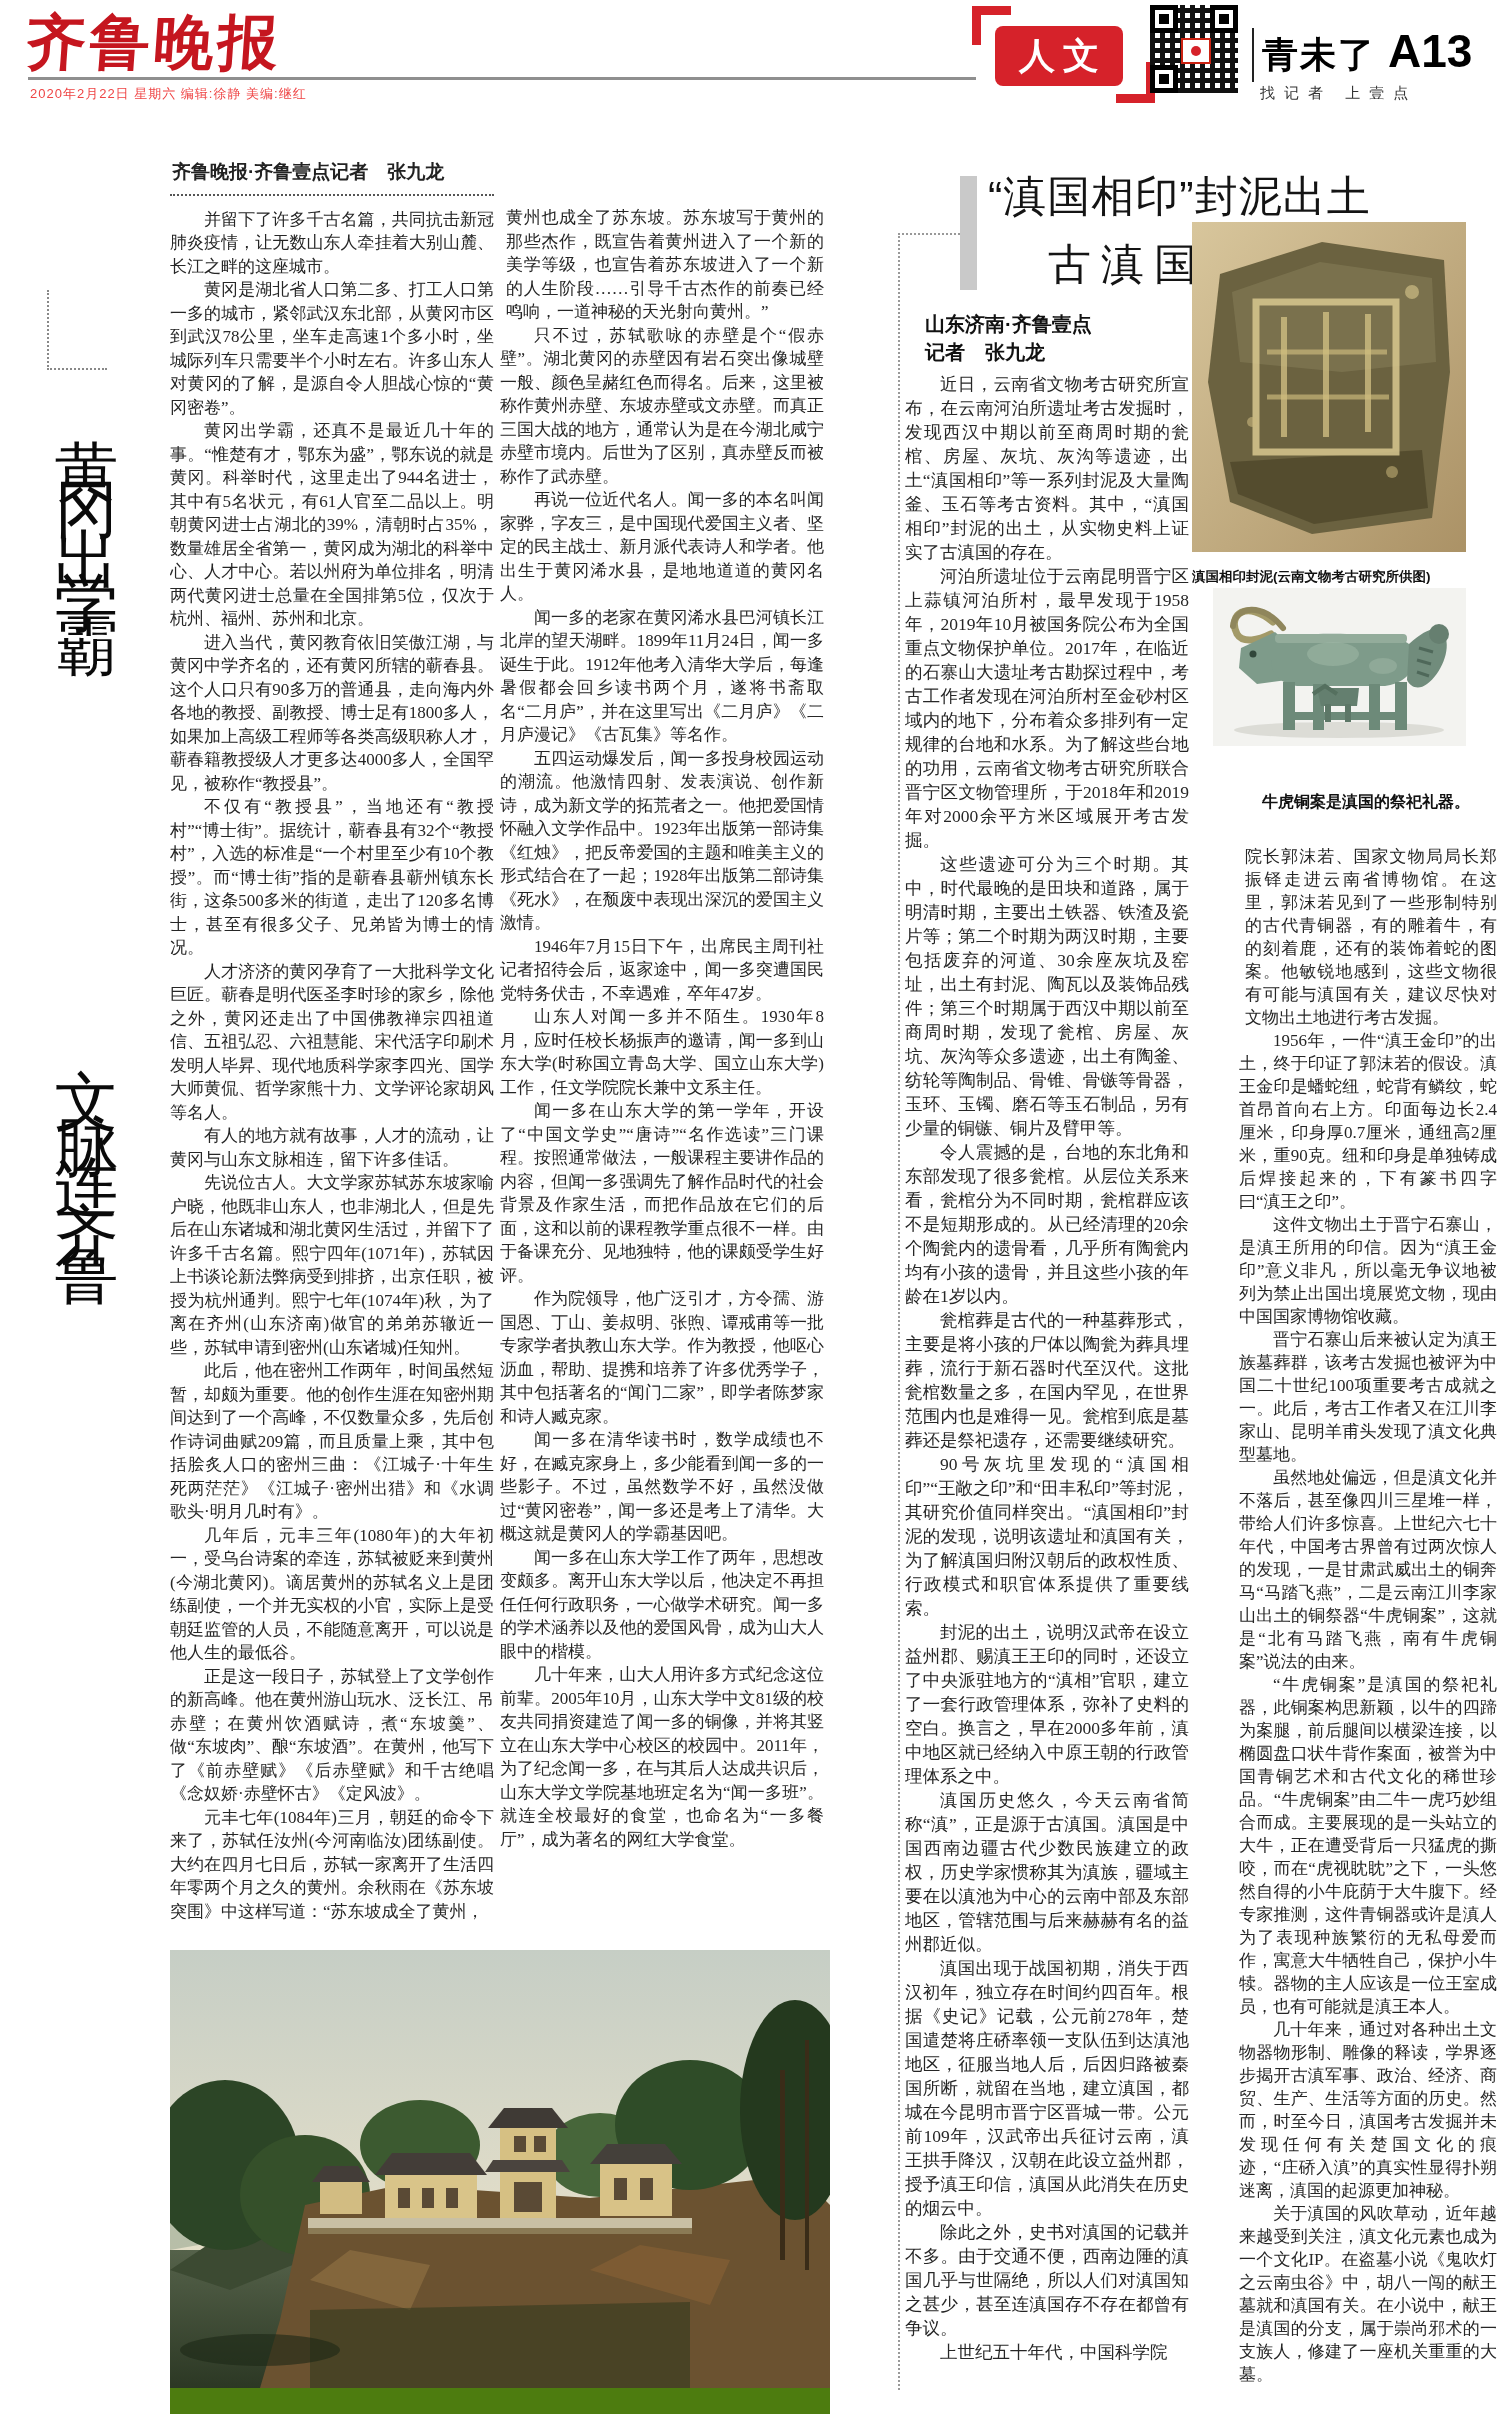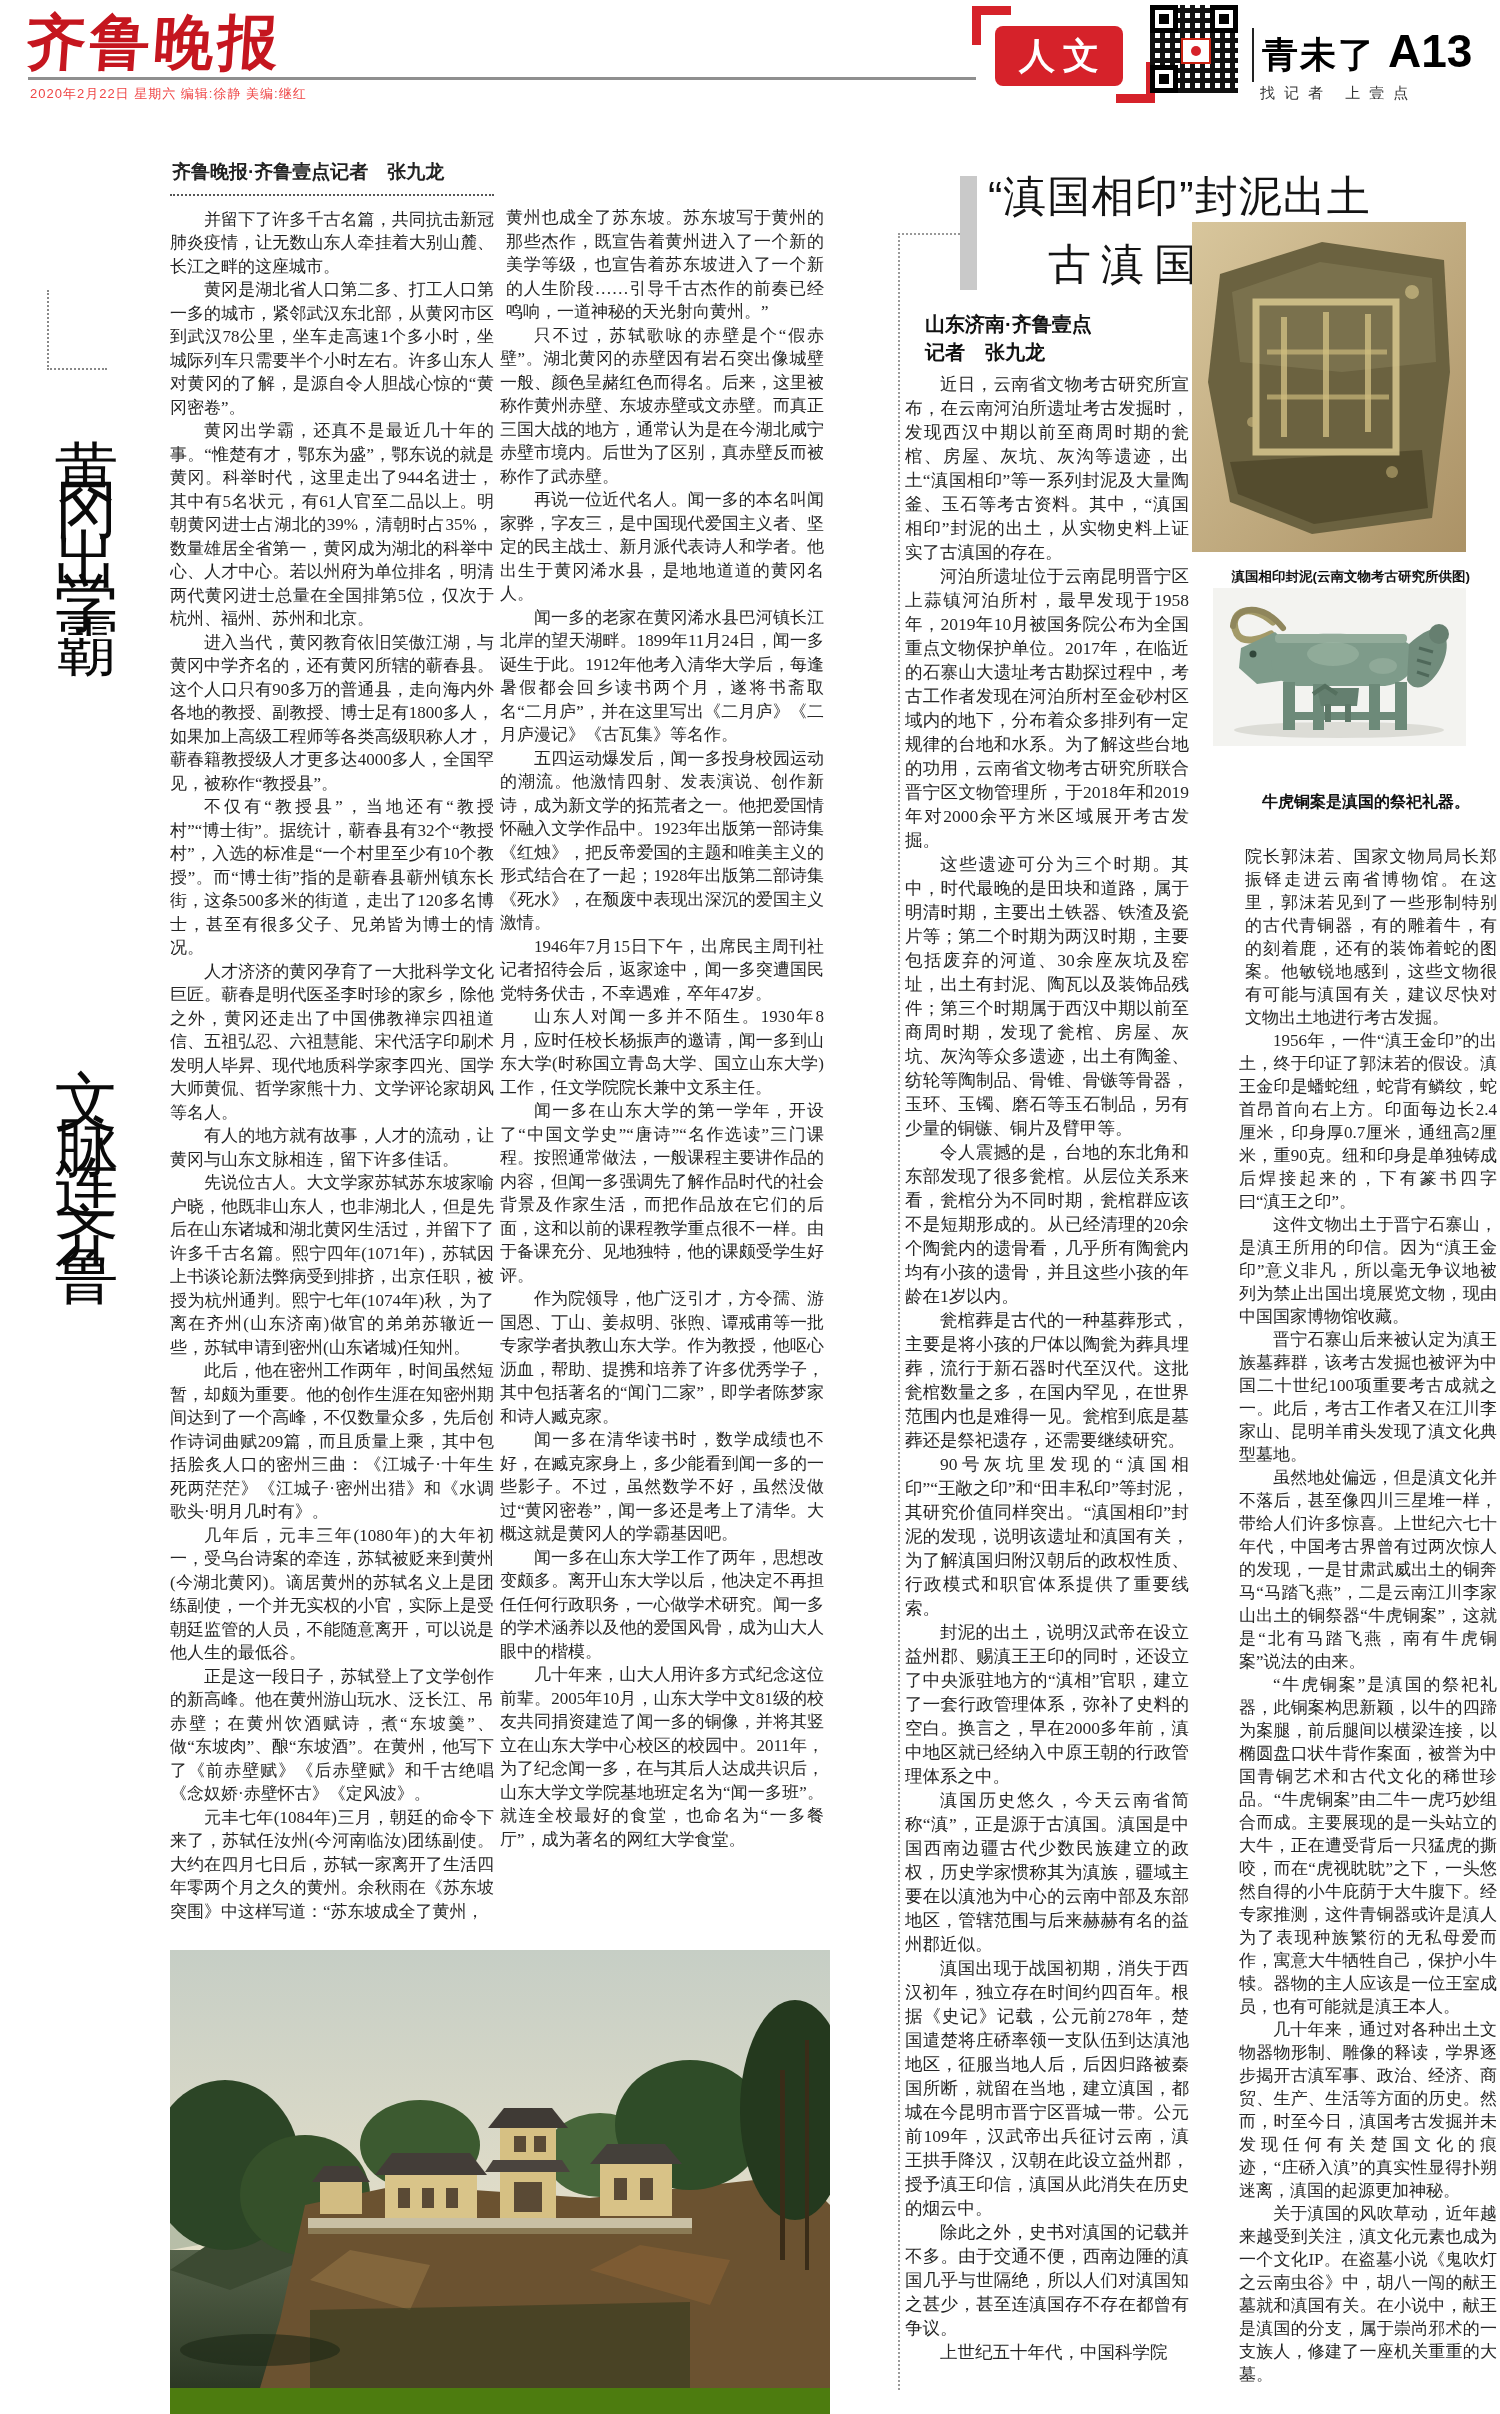--- a/index.html
+++ b/index.html
@@ -60,21 +60,21 @@
   .hl-bar{left:960px;top:176px;width:17px;height:114px;background:#c9c9c9;}
   .hl{font-family:"Liberation Sans",sans-serif;font-weight:400;color:#141414;font-size:43px;letter-spacing:1px;white-space:nowrap;}
   .hl1{left:988px;top:168px;}
   .hl2{left:1048px;top:236px;letter-spacing:10px;}
   .byline-right{left:925px;top:310px;font-size:20px;font-weight:700;line-height:28px;
                 font-family:"Liberation Sans",sans-serif;color:#111;}
   .rcol1{left:905px;top:372px;width:284px;height:2018px;font-size:17.5px;line-height:24px;}
   .rcol2{left:1239px;top:845px;width:258px;height:1545px;font-size:17px;line-height:23px;}
   .img-seal{left:1192px;top:222px;width:274px;height:330px;}
   .cap-seal{left:1192px;top:568px;width:278px;font-size:13.5px;font-weight:700;color:#111;
-            font-family:"Liberation Sans",sans-serif;text-align:right;}
+            font-family:"Liberation Sans",sans-serif;}
   .img-cow{left:1213px;top:588px;width:253px;height:158px;background:#f3f3f0;}
   .cap-cow{left:1192px;top:792px;width:278px;text-align:right;font-size:16px;font-weight:700;color:#111;
            font-family:"Liberation Sans",sans-serif;}
 </style>
 </head>
 <body>
 
 <div class="page">
 
   <div class="abs masthead">齐鲁晚报</div>

